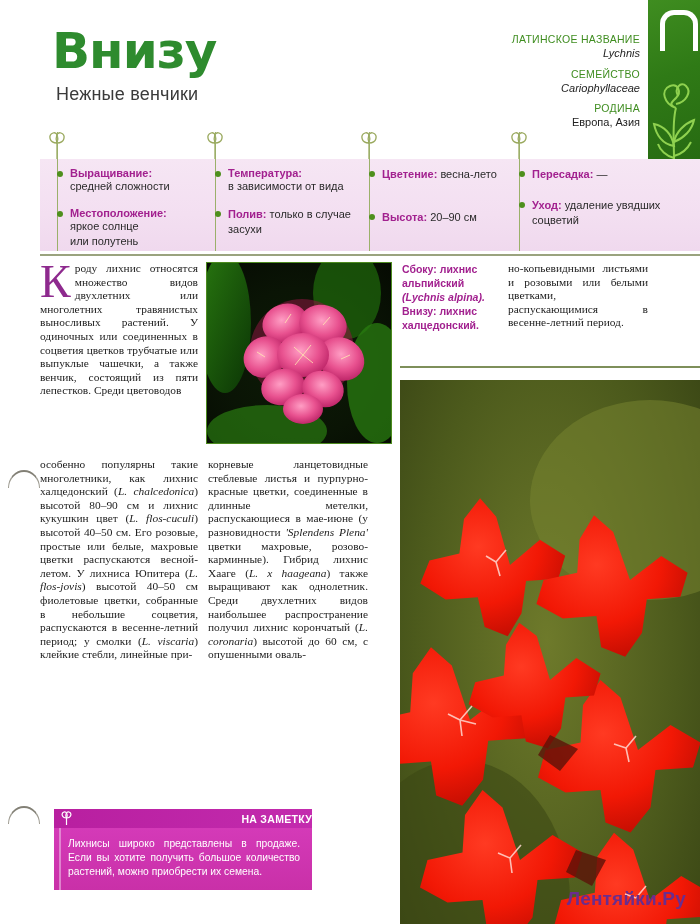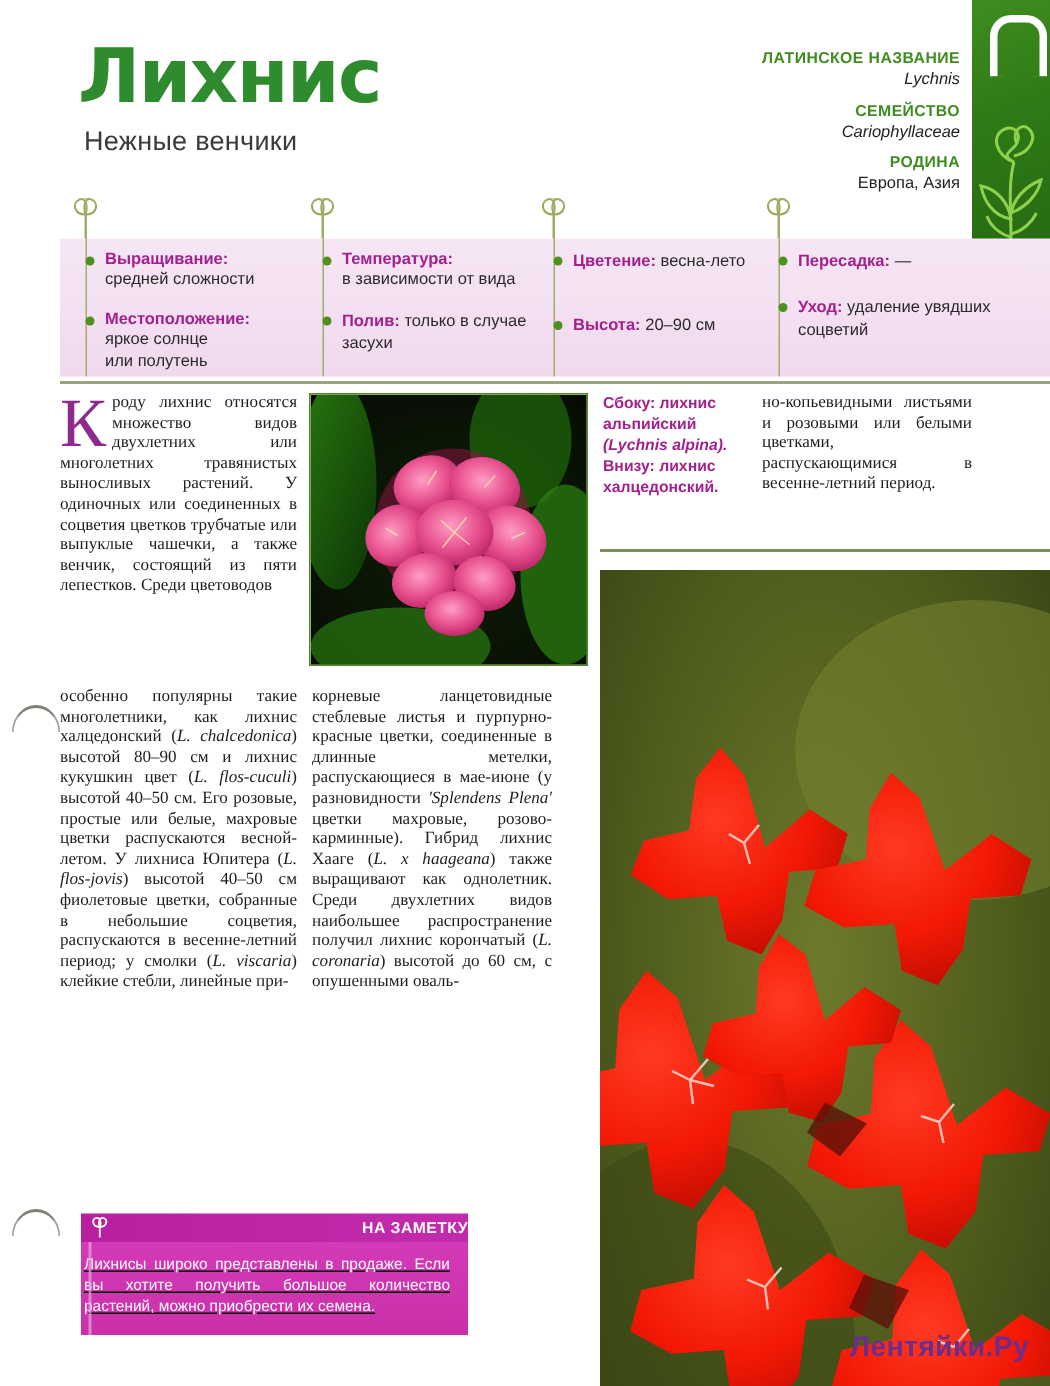--- a/index.html
+++ b/index.html
@@ -34,21 +34,21 @@
     position:absolute;left:52px;top:26px;
     font-family:"DejaVu Sans",sans-serif;
     font-size:50px;font-weight:700;color:#2e8b2e;letter-spacing:-1px;
     line-height:1;
   }
   .subtitle{
     position:absolute;left:56px;top:84px;
     font-size:18px;color:#3a3a3a;font-weight:400;letter-spacing:.2px;
   }
   .factblock{position:absolute;right:0px;top:32px;width:330px;text-align:right;padding-right:8px;box-sizing:border-box;}
-  .factblock .fl{font-size:10.5px;font-weight:700;color:#3f8d20;letter-spacing:.3px;line-height:1.35;}
+  .factblock .fl{font-size:10.5px;font-weight:400;color:#3f8d20;letter-spacing:.3px;line-height:1.35;}
   .factblock .fv{font-size:11px;color:#222;font-style:italic;line-height:1.4;margin-bottom:5px;}
   .factblock .fv.plain{font-style:normal;}
 
   
   .sprouts{position:absolute;left:0;top:130px;width:648px;height:30px;}
   .sprout{position:absolute;top:0;}
 
   
   .infoband{position:absolute;left:40px;top:159px;width:660px;height:92px;
     background:linear-gradient(180deg,#f6e6f4 0%,#f3dff1 60%,#f0d9ee 100%);}
@@ -86,21 +86,21 @@
   .caption i{font-style:italic;}
   .col3{position:absolute;left:468px;top:0px;width:140px;}
   .capline{position:absolute;left:360px;top:104px;width:326px;height:2px;background:#7e8f5a;}
 
   
   .note{position:absolute;left:54px;top:809px;width:258px;}
   .note .hd{height:19px;background:linear-gradient(90deg,#b81fa0 0%,#c32bae 100%);
     display:flex;align-items:center;padding-left:6px;box-sizing:border-box;justify-content:space-between;}
   .note .hd .ttl{font-size:10.5px;font-weight:700;color:#fff;letter-spacing:.3px;margin-left:4px;}
   .note .bd{background:linear-gradient(180deg,#d43ab8 0%,#c930a8 100%);
-    padding:9px 12px 11px 2px;box-sizing:border-box;position:relative;text-decoration:underline;}
+    padding:9px 12px 11px 14px;box-sizing:border-box;position:relative;}
   .note .bd::before{content:"";position:absolute;left:5px;top:0;bottom:0;width:2px;background:#e7a6dc;opacity:.7;}
   .note .bd p{margin:0;font-size:10.3px;line-height:14px;color:#ffffff;text-align:justify;}
 
   
   .wm{position:absolute;right:14px;bottom:14px;font-size:19px;font-weight:700;
     color:#6b2d8e;letter-spacing:.2px;}
 </style>
 </head>
 <body>
 
@@ -119,21 +119,21 @@
         <path d="M26 44 C36 42 42 32 36 26 C31 21 24 28 28 36"></path>
         <path d="M24 86 C12 84 6 74 4 64 C14 66 22 74 24 86Z"></path>
         <path d="M24 82 C34 78 42 70 44 60 C34 64 26 72 24 82Z"></path>
         <path d="M24 98 C16 96 10 90 8 84"></path>
         <path d="M24 96 C32 94 38 88 41 82"></path>
       </g>
     </svg>
   </div>
 
   <div class="header">
-    <div class="title">Лихнис</div>
+    <div class="title">Внизу</div>
     <div class="subtitle">Нежные венчики</div>
     <div class="factblock">
       <div class="fl">ЛАТИНСКОЕ НАЗВАНИЕ</div>
       <div class="fv">Lychnis</div>
       <div class="fl">СЕМЕЙСТВО</div>
       <div class="fv">Cariophyllaceae</div>
       <div class="fl">РОДИНА</div>
       <div class="fv plain">Европа, Азия</div>
     </div>
   </div>

